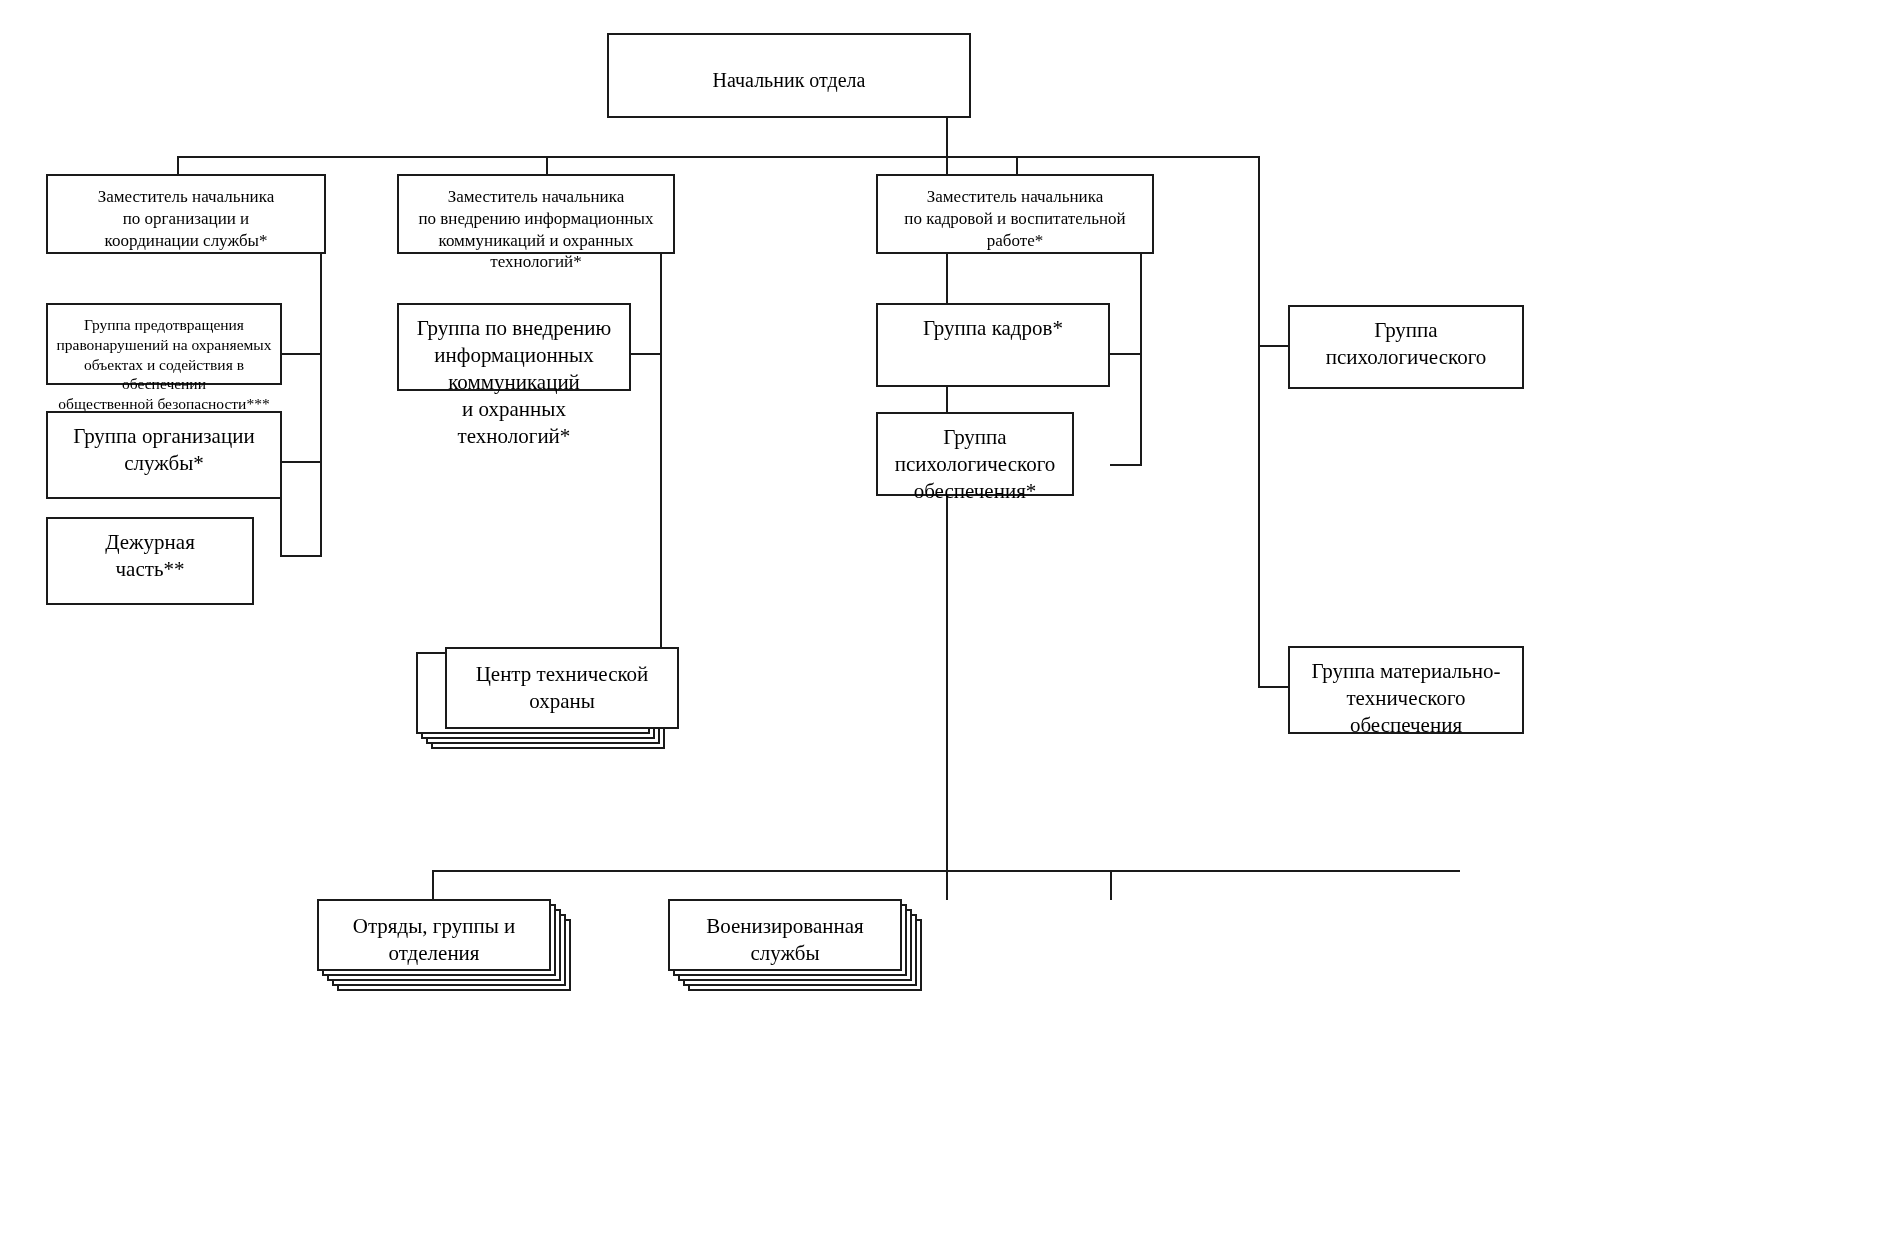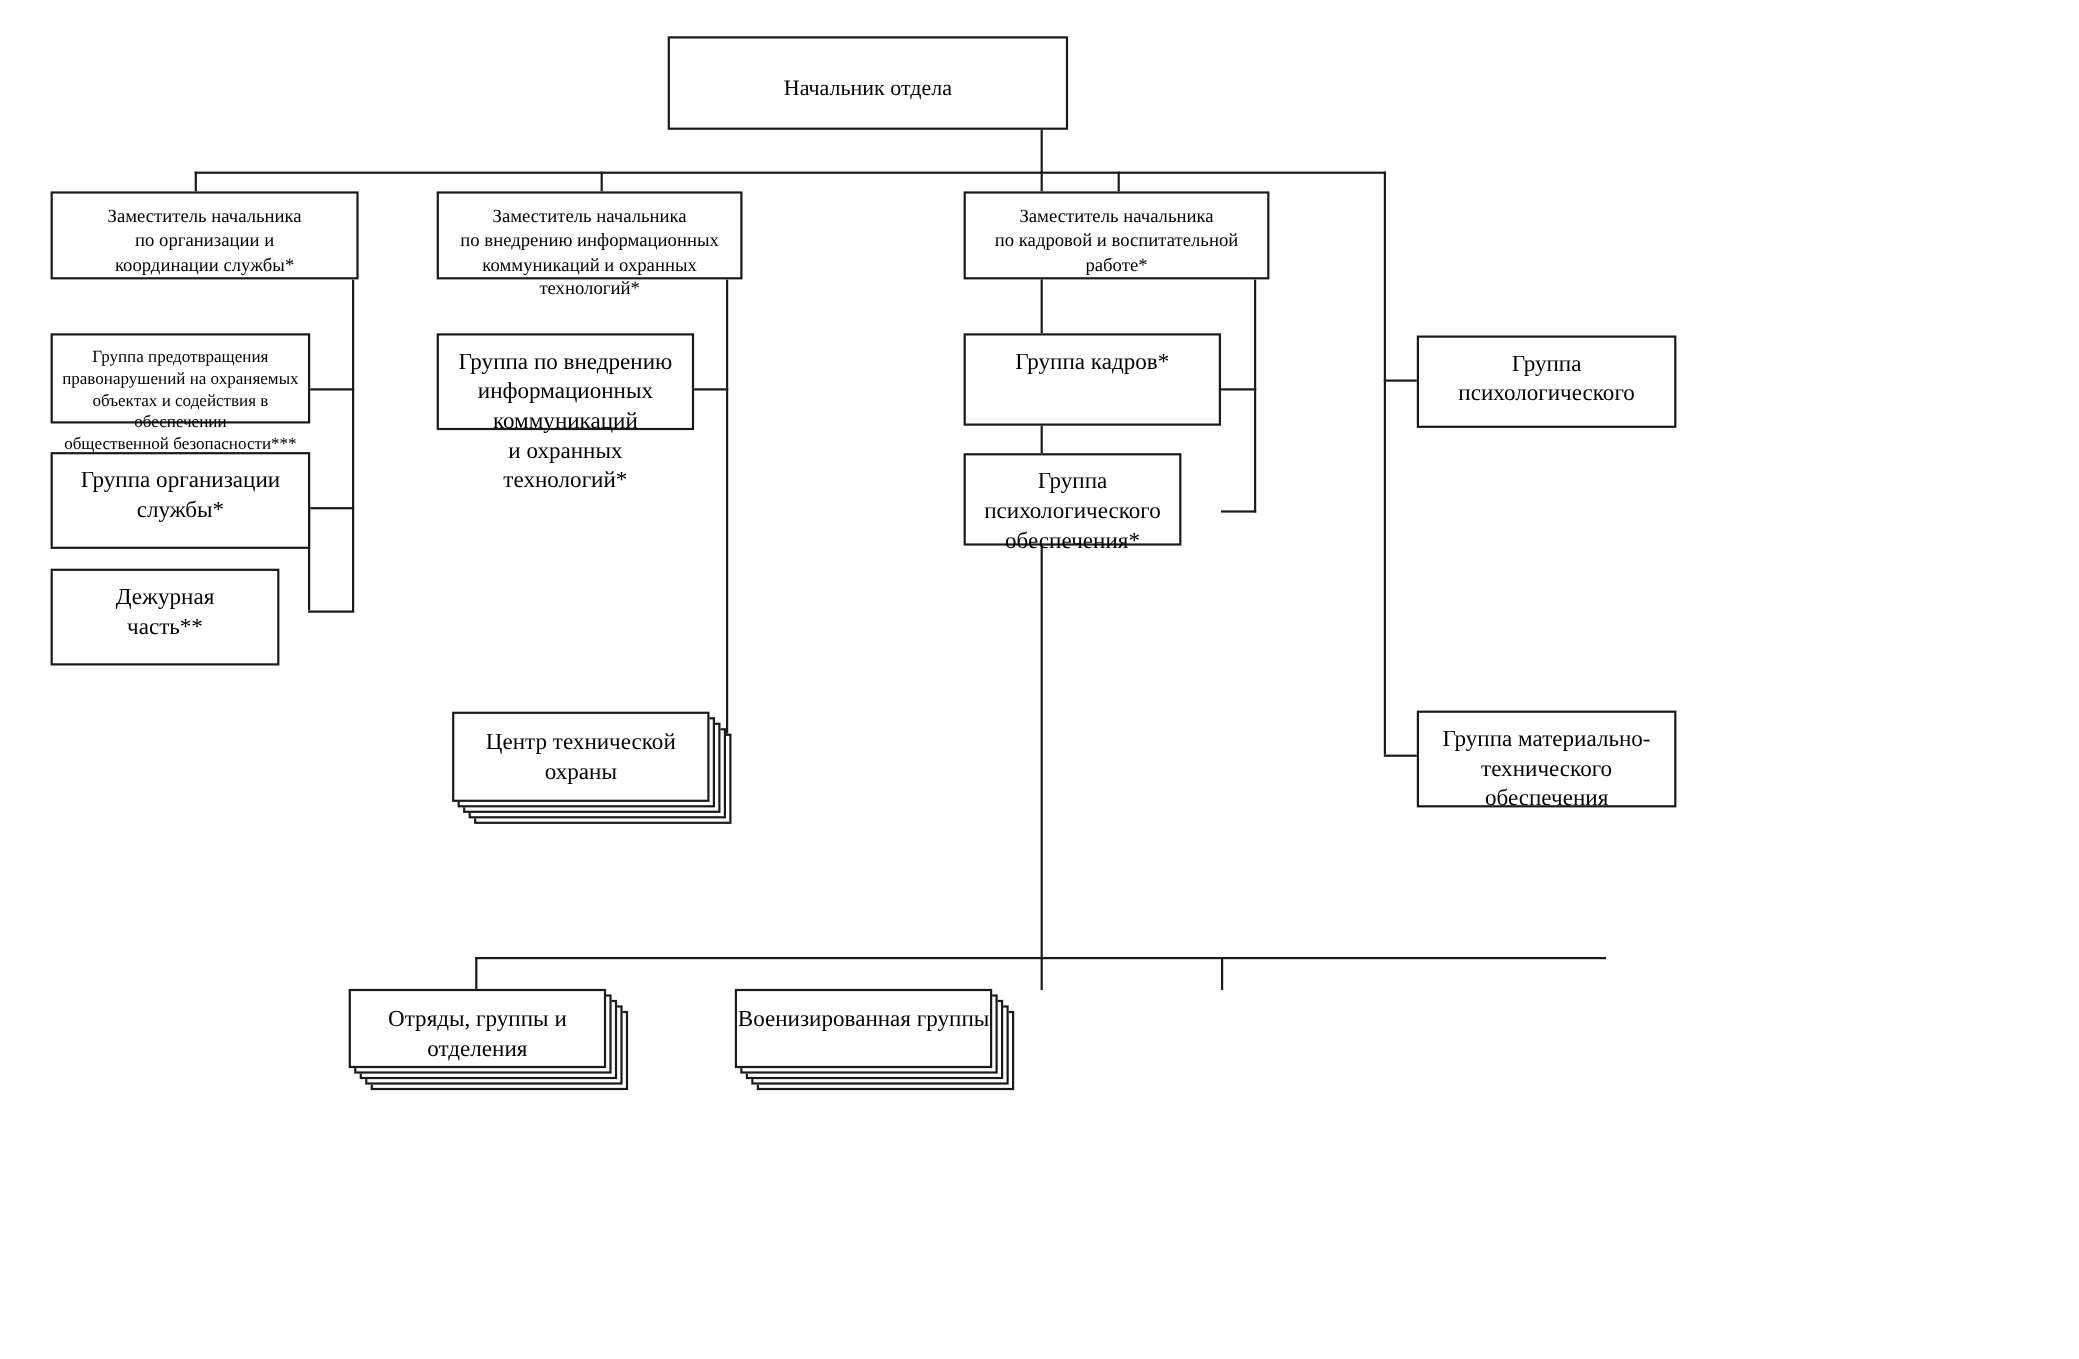--- a/index.html
+++ b/index.html
@@ -187,21 +187,21 @@
   <div class="node fs-unit" style="left:1288px; top:646px; width:236px; height:88px;">
     <span class="label">Группа материально-
 технического обеспечения</span>
   </div>
 
   <div class="stack" style="left:411px; top:647px; width:260px; height:106px;">
     <div class="sheet" style="left:20px; top:20px; width:234px; height:82px;"></div>
     <div class="sheet" style="left:15px; top:15px; width:234px; height:82px;"></div>
     <div class="sheet" style="left:10px; top:10px; width:234px; height:82px;"></div>
     <div class="sheet" style="left:5px;  top:5px;  width:234px; height:82px;"></div>
-    <div class="front fs-unit" style="width:234px; height:82px;">
+    <div class="front fs-unit" style="width:234px; height:82px;margin-left:34px;">
       <span class="label">Центр технической
 охраны</span>
     </div>
   </div>
 
   <div class="stack" style="left:317px; top:899px; width:260px; height:106px;">
     <div class="sheet" style="left:20px; top:20px; width:234px; height:72px;"></div>
     <div class="sheet" style="left:15px; top:15px; width:234px; height:72px;"></div>
     <div class="sheet" style="left:10px; top:10px; width:234px; height:72px;"></div>
     <div class="sheet" style="left:5px;  top:5px;  width:234px; height:72px;"></div>
@@ -210,18 +210,18 @@
 и отделения</span>
     </div>
   </div>
 
   <div class="stack" style="left:668px; top:899px; width:260px; height:106px;">
     <div class="sheet" style="left:20px; top:20px; width:234px; height:72px;"></div>
     <div class="sheet" style="left:15px; top:15px; width:234px; height:72px;"></div>
     <div class="sheet" style="left:10px; top:10px; width:234px; height:72px;"></div>
     <div class="sheet" style="left:5px;  top:5px;  width:234px; height:72px;"></div>
     <div class="front fs-unit" style="width:234px; height:72px;">
-      <span class="label">Военизированная группы</span>
+      <span class="label">Военизированная службы</span>
     </div>
   </div>
 
 
 </div>
 
 </body></html>

